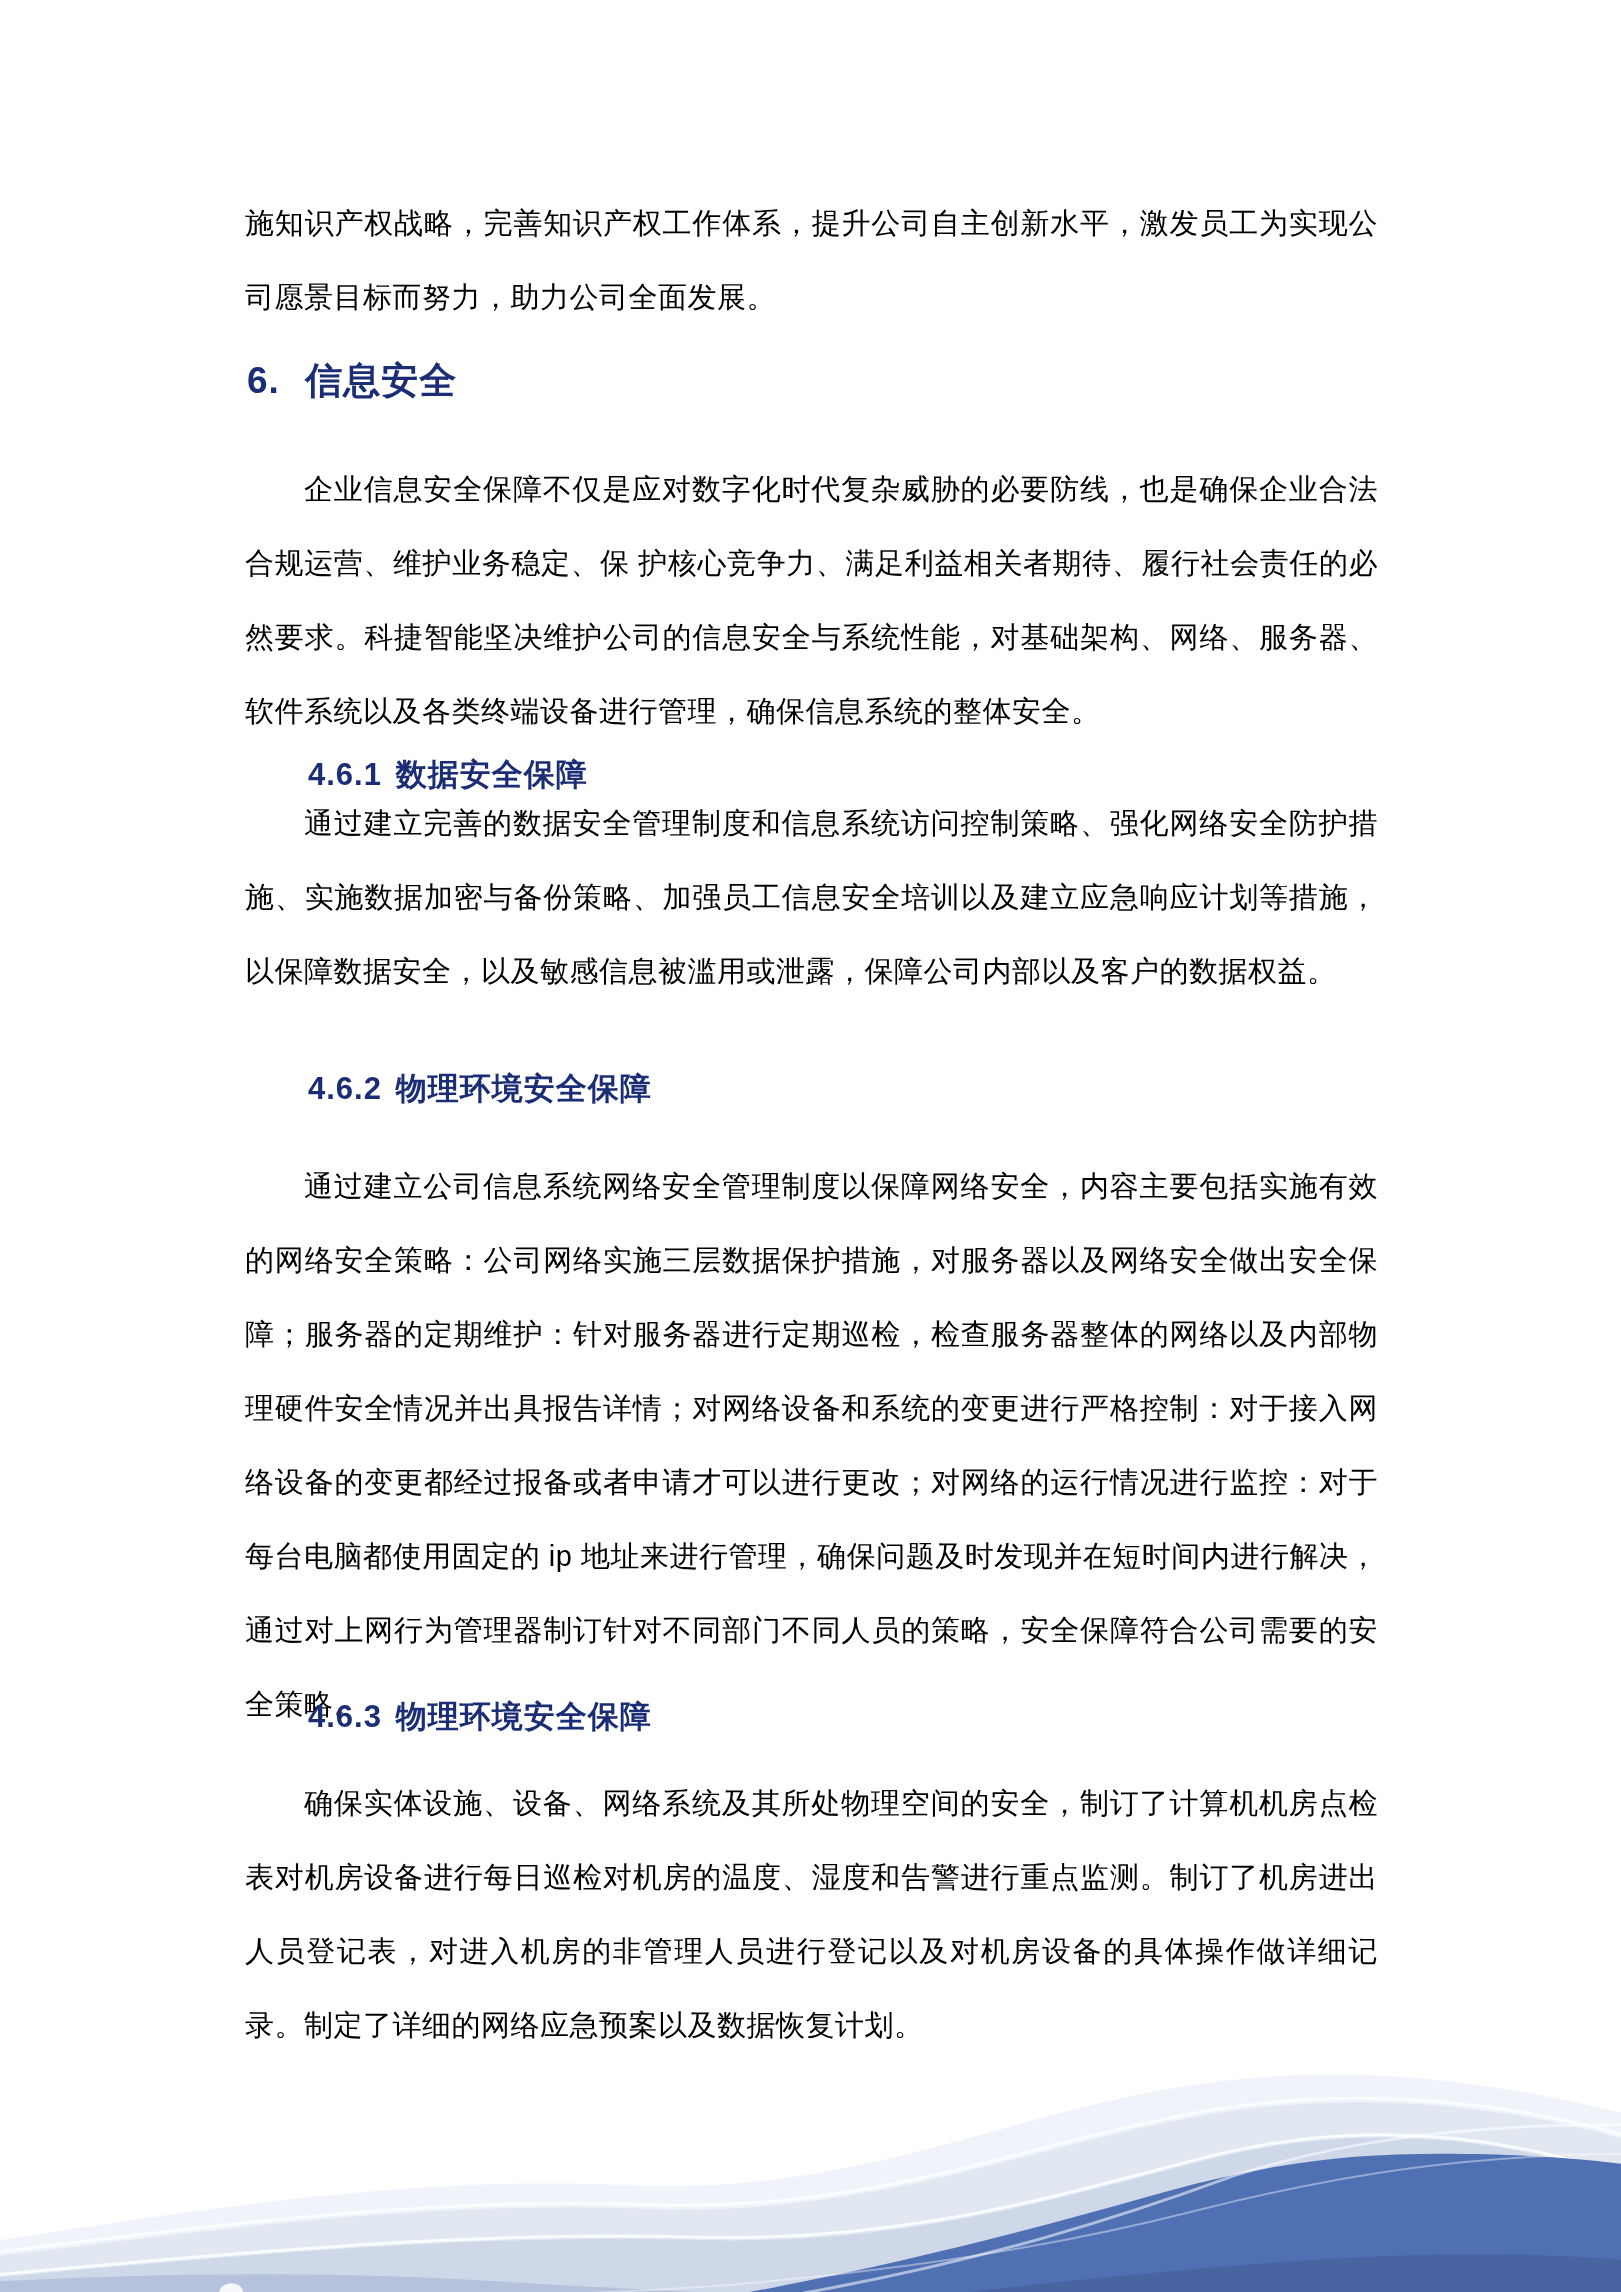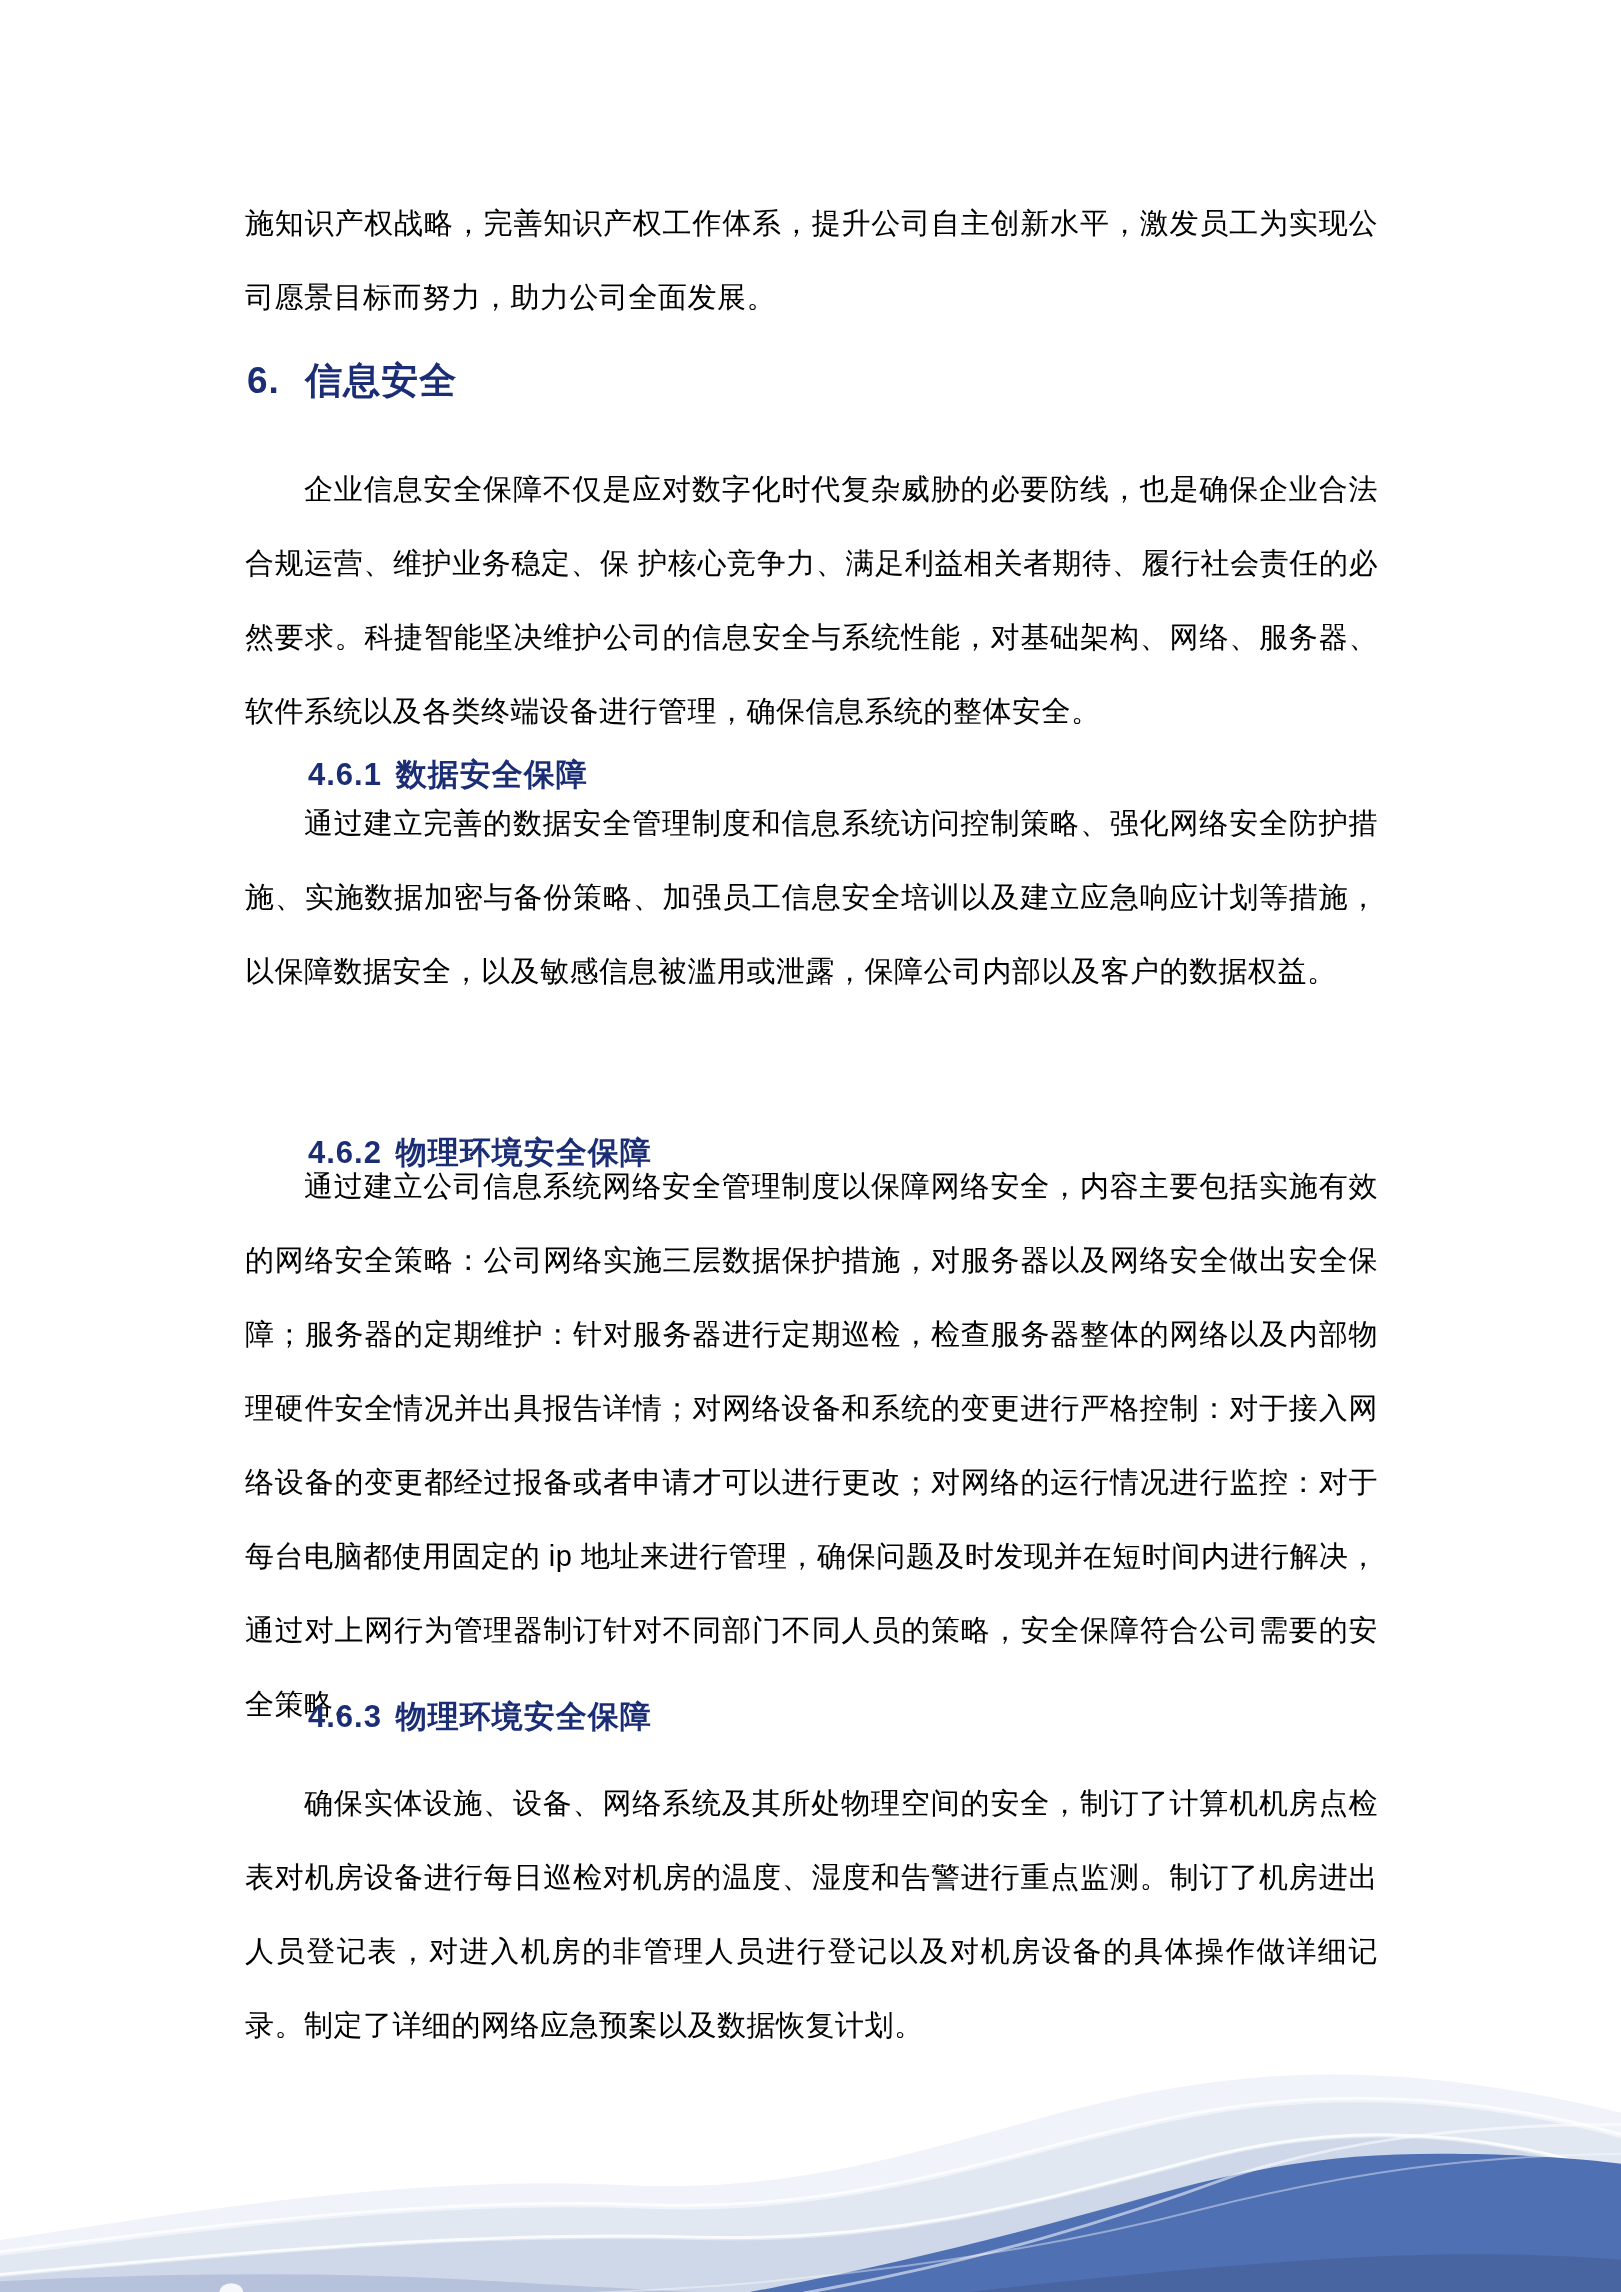--- a/index.html
+++ b/index.html
@@ -59,21 +59,21 @@
 
     <p class="body-text indented" style="top:452px;">企业信息安全保障不仅是应对数字化时代复杂威胁的必要防线，也是确保企业合法合规运营、维护业务稳定、保 护核心竞争力、满足利益相关者期待、履行社会责任的必然要求。科捷智能坚决维护公司的信息安全与系统性能，对基础架构、网络、服务器、软件系统以及各类终端设备进行管理，确保信息系统的整体安全。</p>
 
     <h3 class="sub-heading" style="top:750px;">
       <span>4.6.1</span>
       <span>数据安全保障</span>
     </h3>
 
     <p class="body-text indented" style="top:786px;">通过建立完善的数据安全管理制度和信息系统访问控制策略、强化网络安全防护措施、实施数据加密与备份策略、加强员工信息安全培训以及建立应急响应计划等措施，以保障数据安全，以及敏感信息被滥用或泄露，保障公司内部以及客户的数据权益。</p>
 
-    <h3 class="sub-heading" style="top:1128px;">
+    <h3 class="sub-heading" style="top:1064px;">
       <span>4.6.2</span>
       <span>物理环境安全保障</span>
     </h3>
 
     <p class="body-text indented" style="top:1149px;">通过建立公司信息系统网络安全管理制度以保障网络安全，内容主要包括实施有效的网络安全策略：公司网络实施三层数据保护措施，对服务器以及网络安全做出安全保障；服务器的定期维护：针对服务器进行定期巡检，检查服务器整体的网络以及内部物理硬件安全情况并出具报告详情；对网络设备和系统的变更进行严格控制：对于接入网络设备的变更都经过报备或者申请才可以进行更改；对网络的运行情况进行监控：对于每台电脑都使用固定的 ip 地址来进行管理，确保问题及时发现并在短时间内进行解决，通过对上网行为管理器制订针对不同部门不同人员的策略，安全保障符合公司需要的安全策略。</p>
 
     <h3 class="sub-heading" style="top:1692px;text-align:right;">
       <span>4.6.3</span>
       <span>物理环境安全保障</span>
     </h3>

